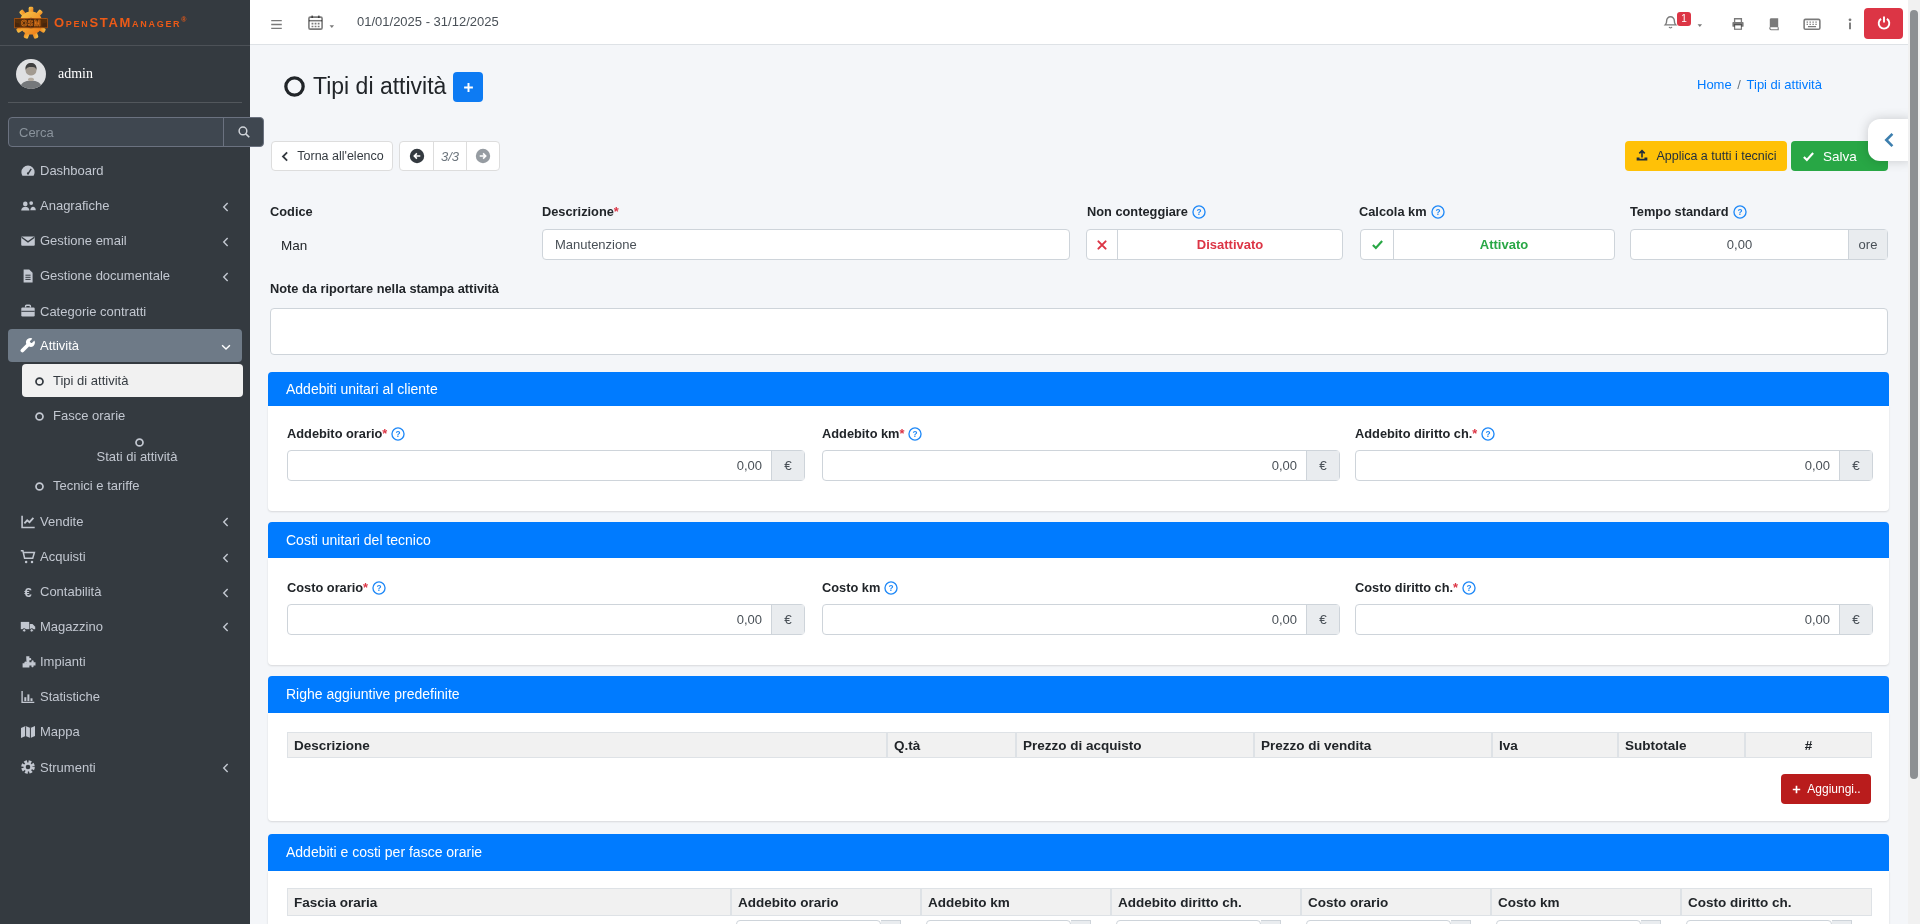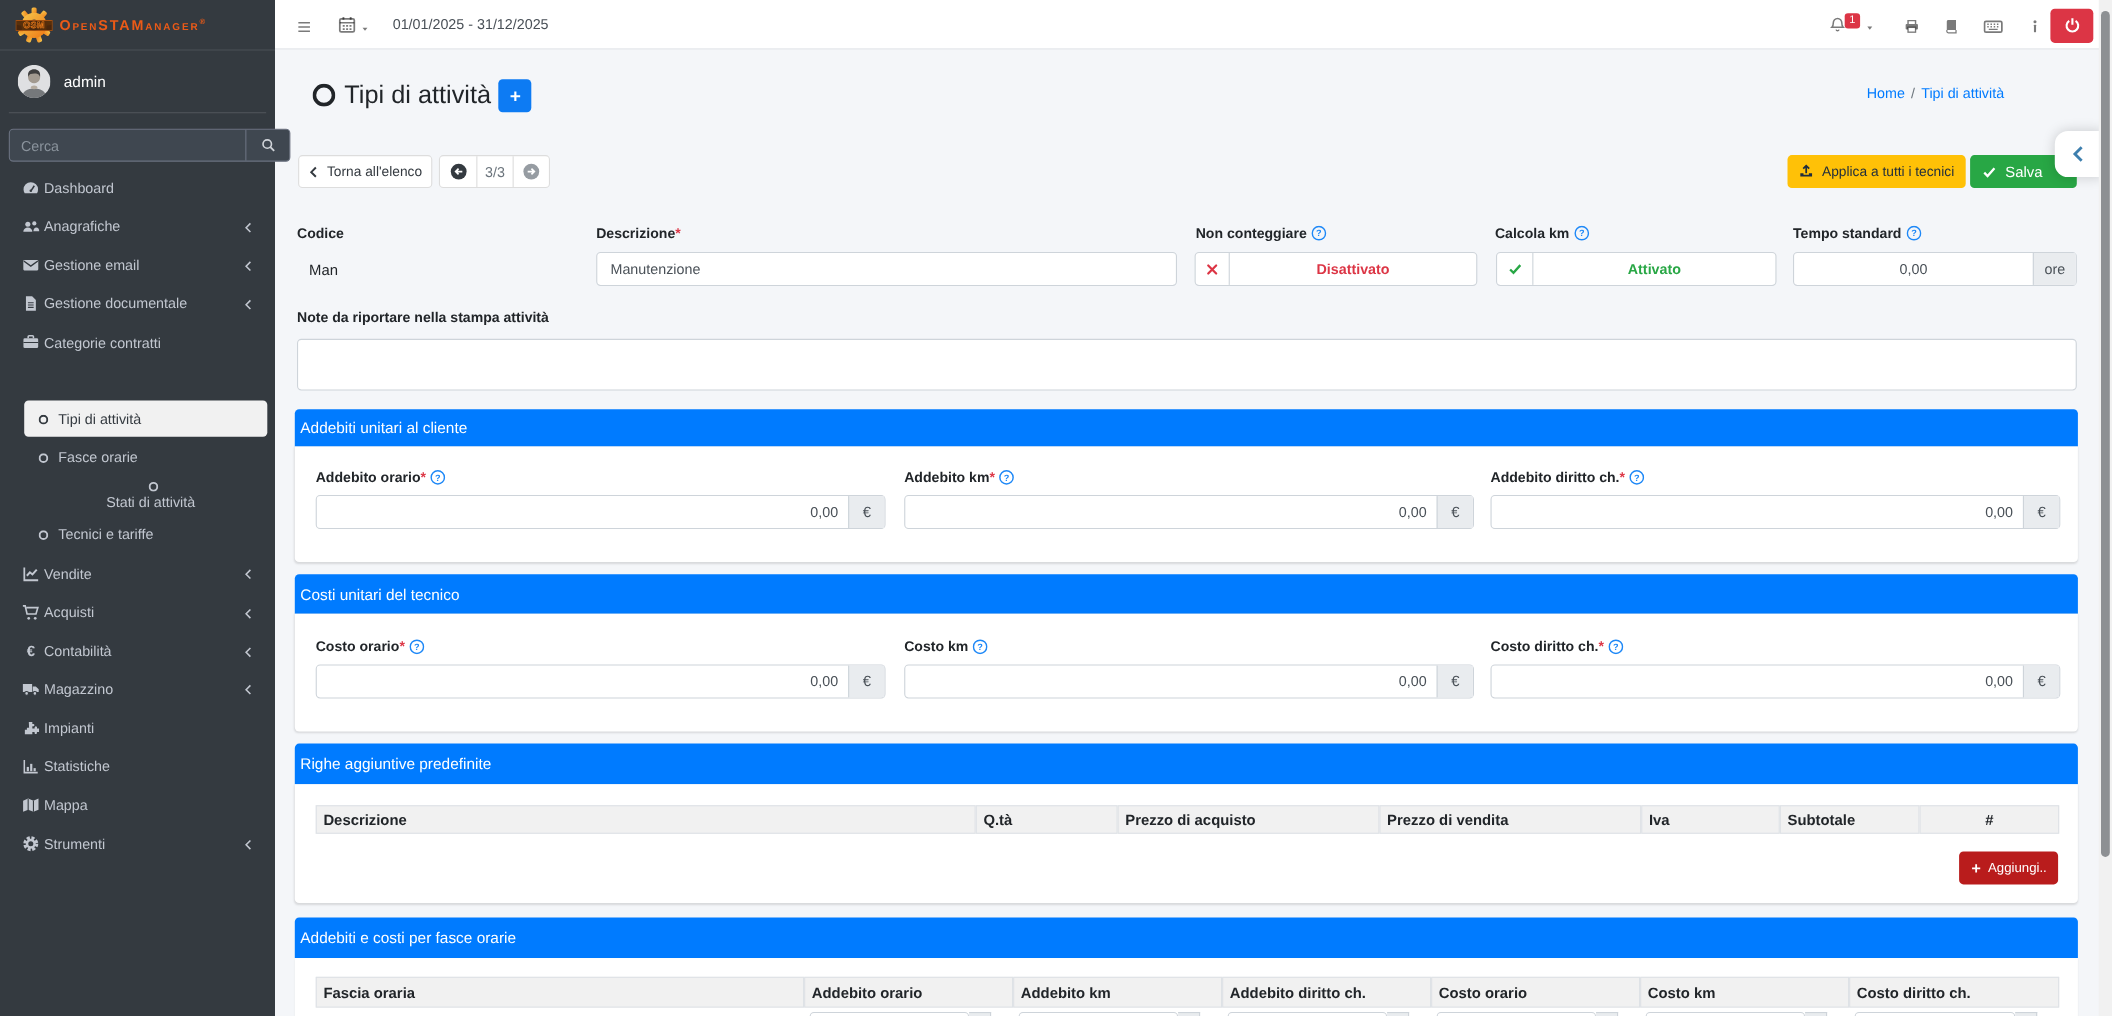--- a/index.html
+++ b/index.html
@@ -4,37 +4,37 @@
 html,body{width:1920px;height:924px;overflow:hidden;}
 body{font-family:"Liberation Sans",sans-serif;font-size:14px;background:#f4f6f9;position:relative;color:#212529;}
 .abs{position:absolute;}
 svg{vertical-align:middle;display:inline-block;}
 
 #sidebar{position:absolute;left:0;top:0;width:250px;height:924px;background:#343a40;z-index:30;}
 #brand{height:46px;border-bottom:1px solid rgba(255,255,255,.12);display:flex;align-items:center;padding-left:14px;}
 #brand .bt{color:#ec5a17;font-weight:bold;font-size:13px;letter-spacing:1.7px;margin-left:6px;font-variant:small-caps;white-space:nowrap;}
 #brand .reg{font-size:7px;vertical-align:super;letter-spacing:0;}
 #userp{position:absolute;top:59px;left:16px;display:flex;align-items:center;}
-#userp .un{color:#fff;font-size:14px;margin-left:12px;}
+#userp .un{color:#fff;font-size:14px;margin-left:12px;font-family:Liberation Serif, serif;}
 #usep-line{position:absolute;top:102px;left:8px;width:234px;border-bottom:1px solid rgba(255,255,255,.15);}
 #search{position:absolute;top:117px;left:8px;width:256px;height:30px;background:#3f4750;border:1px solid #6b7280;border-radius:4px;display:flex;align-items:center;}
 #search .ph{color:#8a939c;font-size:13px;padding-left:10px;flex:1;}
 #search .sbtn{width:40px;height:28px;border-left:1px solid #6b7280;display:flex;align-items:center;justify-content:center;color:#d0d4d9;}
 .nav-item{position:absolute;left:8px;width:234px;height:33px;border-radius:4px;display:flex;align-items:center;font-size:13px;}
 .nii{width:20px;margin-left:10px;text-align:center;flex:0 0 20px;}
 .nit{margin-left:2px;flex:1;}
 .nchev{margin-right:10px;}
 .nav-sub{position:absolute;left:22px;width:221px;height:33px;border-radius:4px;display:flex;align-items:center;font-size:13px;}
 .nsi{width:9px;margin-left:13px;flex:0 0 9px;}
 .nst{margin-left:9px;}
 
 #navbar{position:absolute;left:250px;top:0;width:1670px;height:45px;background:#fff;border-bottom:1px solid #dee2e6;}
 .nbico{color:rgba(0,0,0,.52);}
 
-.card-h{position:absolute;left:268px;width:1621px;height:34px;background:#007bff;border-radius:4px 4px 0 0;color:#fff;font-size:14px;line-height:34px;padding-left:5px;}
+.card-h{position:absolute;left:268px;width:1621px;height:34px;background:#007bff;border-radius:4px 4px 0 0;color:#fff;font-size:14px;line-height:34px;padding-left:18px;}
 .card-b{position:absolute;left:268px;width:1621px;background:#fff;border-radius:0 0 4px 4px;box-shadow:0 1px 2px rgba(0,0,0,.12);}
 .flabel{position:absolute;font-weight:bold;font-size:12.8px;color:#212529;white-space:nowrap;}
 .flabel .req{color:#dc3545;}
 .inp{position:absolute;background:#fff;border:1px solid #ced4da;border-radius:4px;height:31px;font-size:13px;color:#495057;display:flex;align-items:center;}
 .addon{background:#e9ecef;border-left:1px solid #ced4da;height:100%;display:flex;align-items:center;justify-content:center;color:#495057;font-size:13px;}
 .igroup{position:absolute;height:31px;border:1px solid #ced4da;border-radius:4px;background:#fff;display:flex;}
 .qm{color:#1e88f7;margin-left:4px;position:relative;top:-1px;}
 
 </style></head><body>
 <div id="sidebar">
@@ -132,20 +132,29 @@
         </svg></span>
     </div>
 <div class="nav-item" style="top:294.6px;color:#c2c7d0;">
       <span class="nii"><svg viewBox="0 0 16 16" width="16" height="16" style="">
           <rect x="1.3" y="4.6" width="13.4" height="8.8" rx="1.2" fill="currentColor"></rect>
           <path d="M5.6 4.6V3.2a.9.9 0 0 1 .9-.9h3a.9.9 0 0 1 .9.9v1.4" stroke="currentColor" stroke-width="1.4" fill="none"></path>
           <path d="M1.3 8.3h13.4" stroke="#343a40" stroke-width="1"></path>
         </svg></span>
       <span class="nit">Categorie contratti</span>
     </div>
+<div class="nav-item" style="top:329.1px;background:#6e7a87;color:#ffffff;">
+      <span class="nii"><svg viewBox="0 0 16 16" width="16" height="16" style="">
+          <path d="M14.6 3.1c-.1-.3-.5-.4-.7-.2L11.9 4.9a.62.62 0 0 1-.85 0l-1-1a.62.62 0 0 1 0-.85l2-2c.2-.2.1-.6-.2-.7A4.44 4.44 0 0 0 7 1.5 4.37 4.37 0 0 0 6.3 6L1.1 11.2a1.87 1.87 0 0 0 2.65 2.65L9 8.6a4.37 4.37 0 0 0 4.5-.7 4.44 4.44 0 0 0 1.1-4.8z" fill="currentColor"></path>
+        </svg></span>
+      <span class="nit">Attività</span>
+      <span class="nchev"><svg viewBox="0 0 16 16" width="12" height="12" style="">
+          <path d="M2.8 5.6 8 10.8l5.2-5.2" stroke="currentColor" stroke-width="1.9" fill="none"></path>
+        </svg></span>
+    </div>
 <div class="nav-sub" style="top:363.5px;background:#f1f1f1;color:#343a40;">
       <span class="nsi"><svg viewBox="0 0 16 16" width="9" height="9" style="">
           <circle cx="8" cy="8" r="6.2" fill="none" stroke="currentColor" stroke-width="3.1"></circle>
         </svg></span>
       <span class="nst">Tipi di attività</span>
     </div>
 <div class="nav-sub" style="top:398.7px;color:#c2c7d0;">
       <span class="nsi"><svg viewBox="0 0 16 16" width="9" height="9" style="">
           <circle cx="8" cy="8" r="6.2" fill="none" stroke="currentColor" stroke-width="3.1"></circle>
         </svg></span>
@@ -287,21 +296,21 @@
     </svg></span>
 <span class="abs" style="left:313px;top:73px;font-size:23px;color:#212529;">Tipi di attività</span>
 <span class="abs" style="left:453px;top:72px;width:30px;height:30px;background:#0d7bf3;border-radius:4px;color:#fff;text-align:center;line-height:28px;"><svg viewBox="0 0 16 16" width="13" height="13" style="">
       <path d="M8 2.6v10.8M2.6 8h10.8" stroke="currentColor" stroke-width="2.4"></path>
     </svg></span>
 <span class="abs" style="left:1697px;top:77px;font-size:13px;color:#007bff;">Home&nbsp;<span style="color:#6c757d;margin:0 2px;">/</span>&nbsp;Tipi di attività</span>
 
 <span class="abs" style="left:271px;top:141px;width:122px;height:30px;background:#fff;border:1px solid #ddd;border-radius:4px;color:#343a40;display:flex;align-items:center;justify-content:center;font-size:12.5px;"><svg viewBox="0 0 16 16" width="11" height="11" style="margin-right:6px;">
       <path d="M10.4 1.9 4.3 8l6.1 6.1" stroke="currentColor" stroke-width="2.6" fill="none"></path>
     </svg>Torna all'elenco</span>
-<span class="abs" style="left:399px;top:141px;width:101px;height:30px;background:#fff;border:1px solid #ddd;border-radius:4px;display:flex;">
+<span class="abs" style="left:399px;top:141px;width:101px;height:30px;background:#fff;border:1px solid #ddd;border-radius:4px;display:flex;font-style:italic;">
 <span style="flex:0 0 33px;display:flex;align-items:center;justify-content:center;color:#343a40;">
       <svg viewBox="0 0 16 16" width="16" height="16" style="">
         <circle cx="8" cy="8" r="7.2" fill="currentColor"></circle>
         <path d="M11.3 8H5.4M7.9 5.4 5.3 8l2.6 2.6" stroke="#fff" stroke-width="1.6" fill="none"></path>
       </svg>
     </span>
 <span style="flex:0 0 34px;display:flex;align-items:center;justify-content:center;border-left:1px solid #ddd;border-right:1px solid #ddd;color:#6c757d;font-size:13px;">3/3</span>
 <span style="flex:0 0 32px;display:flex;align-items:center;justify-content:center;color:#969ca2;">
       <svg viewBox="0 0 16 16" width="16" height="16" style="">
         <circle cx="8" cy="8" r="7.2" fill="currentColor"></circle>

